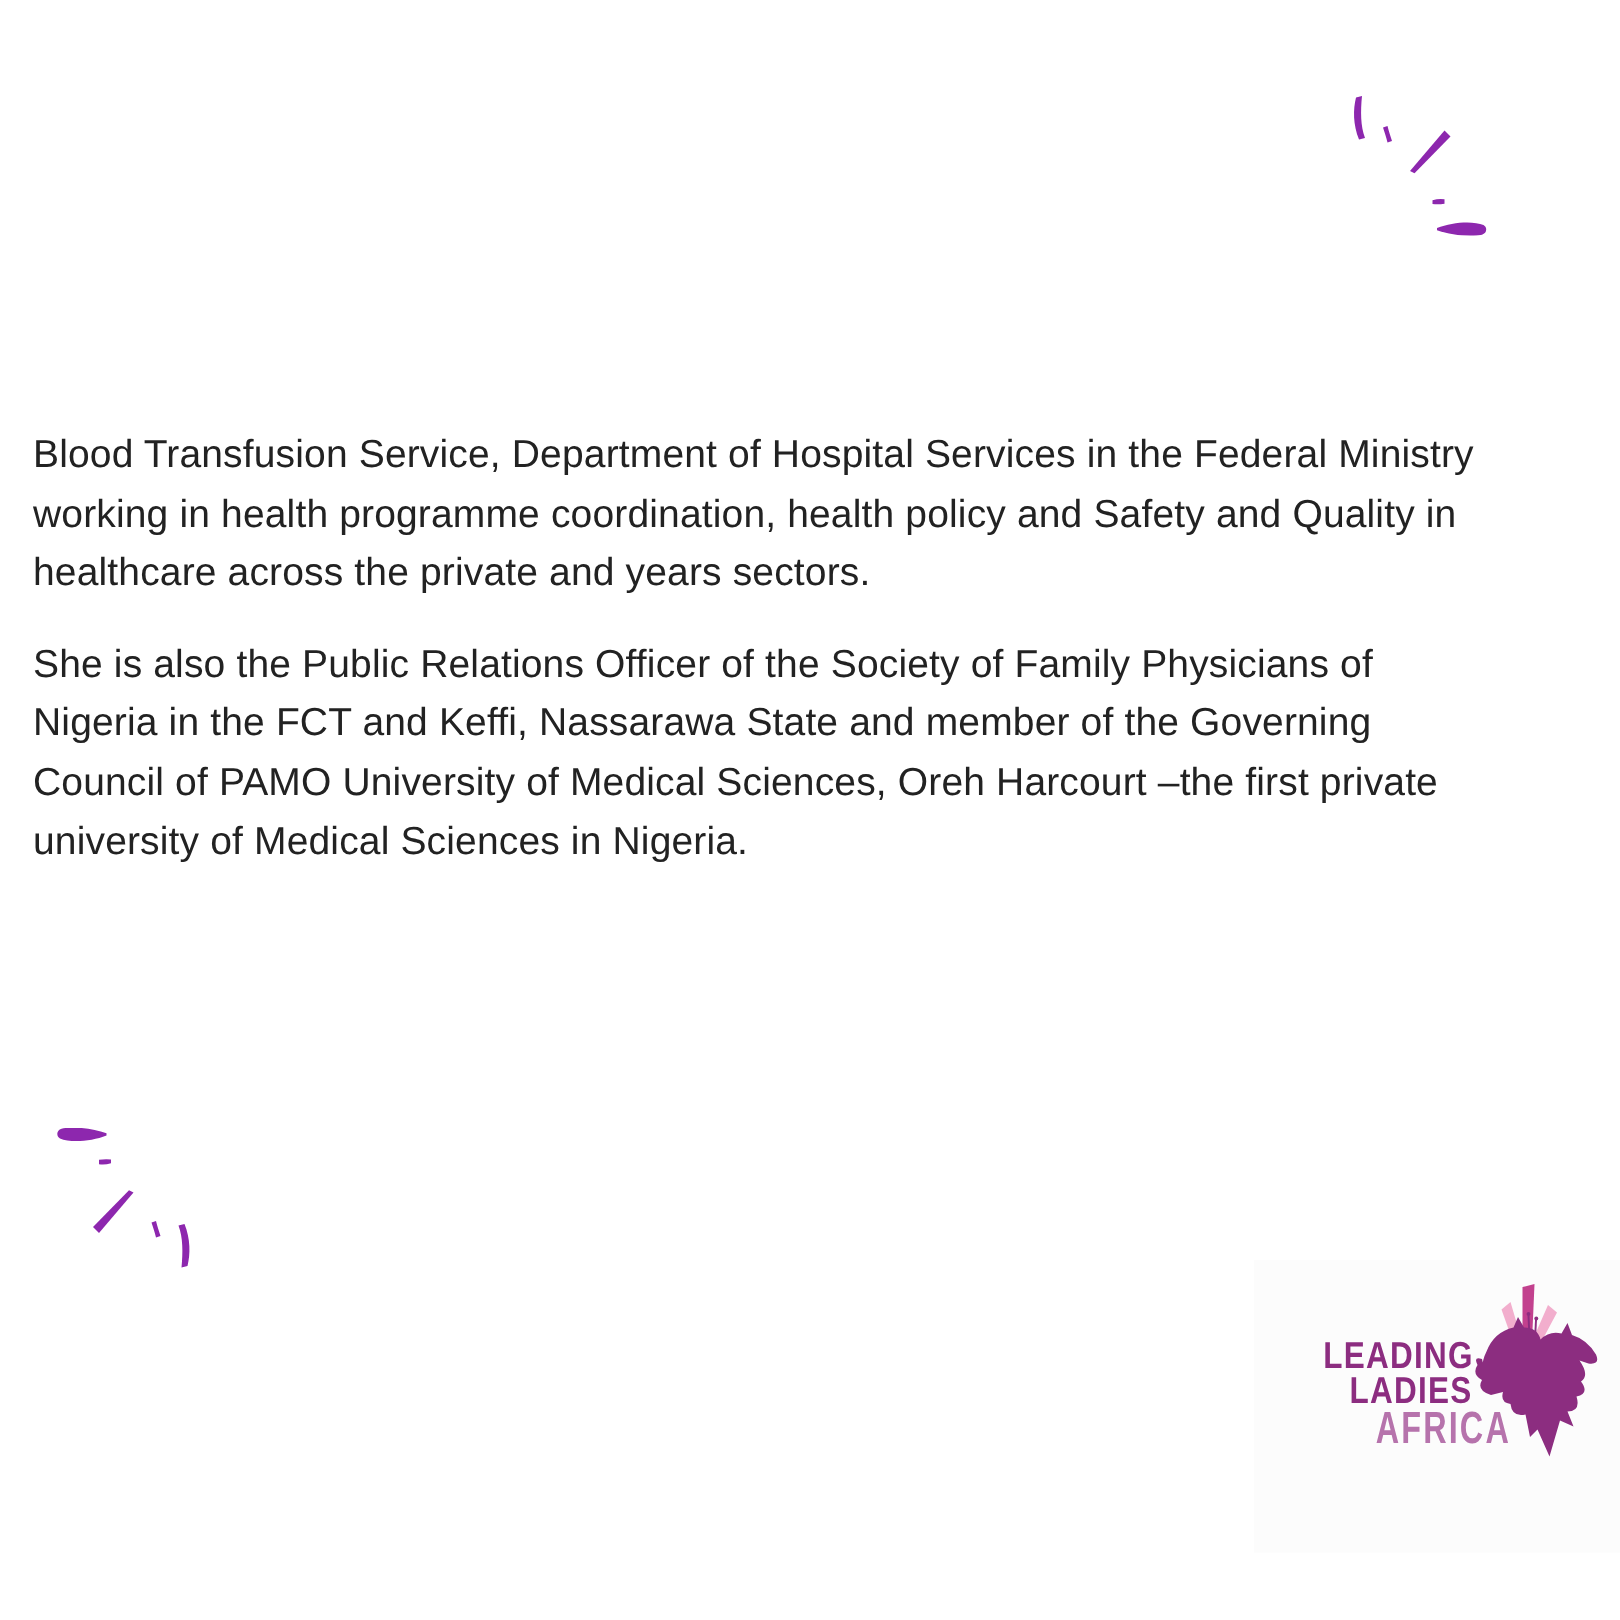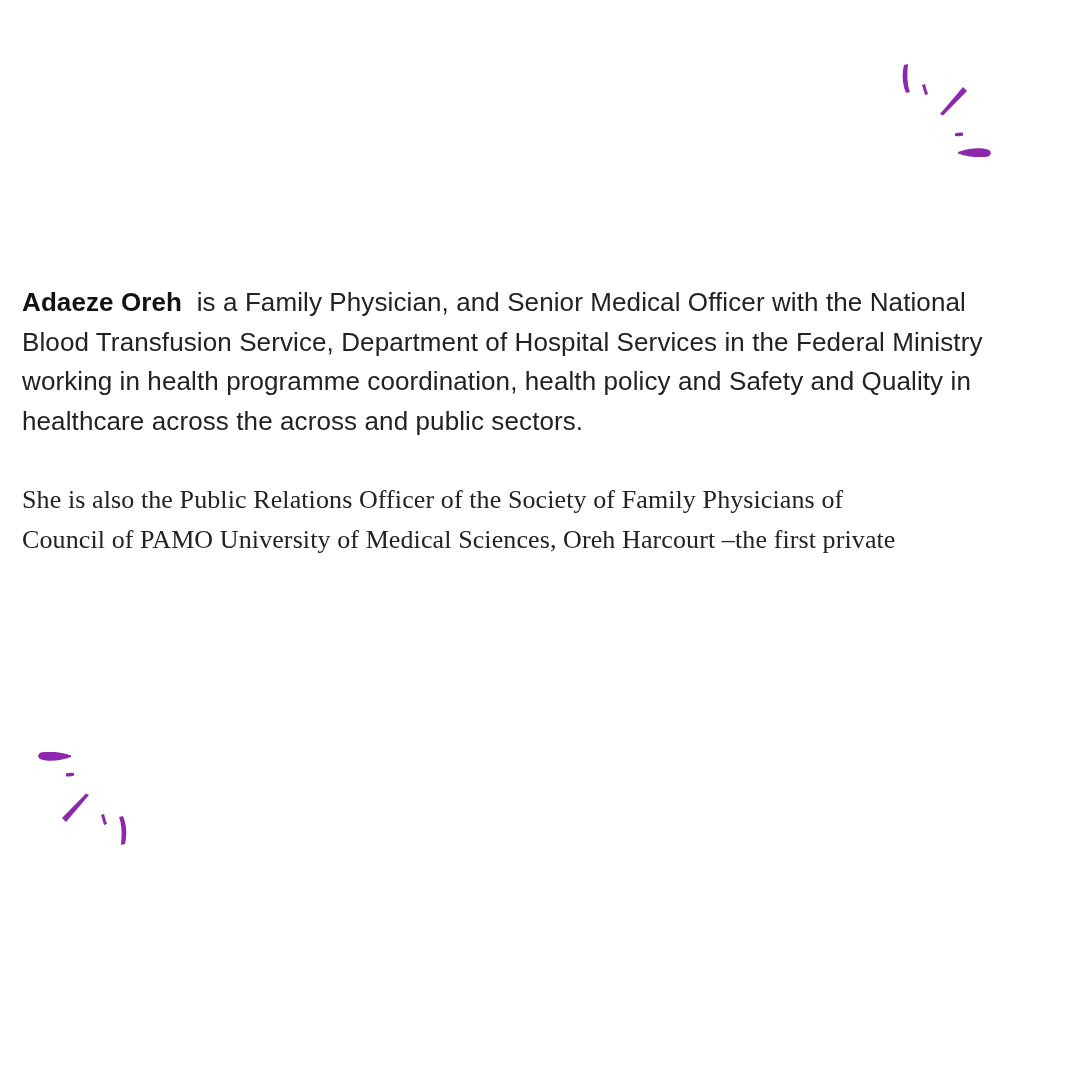--- a/index.html
+++ b/index.html
@@ -6,21 +6,21 @@
   .canvas{
     position:relative;width:1080px;height:1080px;background:#ffffff;
     font-family:"Liberation Sans",sans-serif;overflow:hidden;
   }
   
   .bio{
     position:absolute;left:22px;top:283px;width:1046px;
     color:#222222;font-size:26px;line-height:39.5px;letter-spacing:0.1px;
   }
   .bio .line{white-space:pre;}
-  .bio .p2{margin-top:39px;font-family:Liberation Serif, serif;}
+  .bio .p2{margin-top:21px;}
   .bio strong{font-weight:700;color:#121212;}
   
   .decor-tr{position:absolute;left:898px;top:62px;width:95px;height:95px;}
   .decor-bl{position:absolute;left:36px;top:752px;width:95px;height:95px;transform:rotate(180deg);}
   
   .logo-panel{
     position:absolute;left:836px;top:840px;width:244px;height:195px;
     background:#fcfcfc;
   }
   .logo-line{
@@ -42,35 +42,83 @@
       <path d="M6,3 L10,2 C9,12 9,22 12,30 L8,31 C4,21 4,11 6,3 Z"></path>
       <path d="M24,23 L27,22 C28,26 29,29 30,32 L27,33 C26,29 25,26 24,23 Z"></path>
       <path d="M42,52 L45,53.5 L69,29 L65,25 Z"></path>
       <path d="M57,71.5 Q61,70.2 65,70.8 L65,73.8 Q61,74.4 57,74 Z"></path>
       <path d="M60,90 C70,86 84,85 91,88 C94,90 93,93.5 90,94.5 C82,96.5 69,94.5 60,91.5 Z"></path>
     </g>
   </svg>
 
   <div class="bio">
     <div class="p1">
-      <div class="line"><strong>Adaeze Oreh</strong><span>  is a Family Physician, and Senior Medical Officer with the National</span></div>
       <div class="line">Blood Transfusion Service, Department of Hospital Services in the Federal Ministry</div>
       <div class="line">working in health programme coordination, health policy and Safety and Quality in</div>
-      <div class="line">healthcare across the across and public sectors.</div>
+      <div class="line">healthcare across the private and years sectors.</div>
     </div>
     <div class="p2">
       <div class="line">She is also the Public Relations Officer of the Society of Family Physicians of</div>
+      <div class="line">Nigeria in the FCT and Keffi, Nassarawa State and member of the Governing</div>
       <div class="line">Council of PAMO University of Medical Sciences, Oreh Harcourt –the first private</div>
+      <div class="line">university of Medical Sciences in Nigeria.</div>
     </div>
   </div>
 
   <svg class="decor-bl" viewBox="0 0 95 95" aria-hidden="true">
     <g fill="#8d27ae">
       <path d="M6,3 L10,2 C9,12 9,22 12,30 L8,31 C4,21 4,11 6,3 Z"></path>
       <path d="M24,23 L27,22 C28,26 29,29 30,32 L27,33 C26,29 25,26 24,23 Z"></path>
       <path d="M42,52 L45,53.5 L69,29 L65,25 Z"></path>
       <path d="M57,71.5 Q61,70.2 65,70.8 L65,73.8 Q61,74.4 57,74 Z"></path>
       <path d="M60,90 C70,86 84,85 91,88 C94,90 93,93.5 90,94.5 C82,96.5 69,94.5 60,91.5 Z"></path>
     </g>
   </svg>
 
+  <div class="logo-panel">
+    <div class="logo-line l1">LEADING</div>
+    <div class="logo-line l2">LADIES</div>
+    <div class="logo-line l3">AFRICA</div>
+
+    <svg class="logo-graphic" viewBox="0 0 96 130" aria-hidden="true">
+
+      <g>
+        <polygon points="25,23 31,18 41,52 36,54" fill="#f2aecd"></polygon>
+        <polygon points="56,20 62,25 46,55 42,52" fill="#f2aecd"></polygon>
+        <polygon points="39,8 47,6 45,52 39,53" fill="#c2418e"></polygon>
+      </g>
+
+      <g stroke="#8c2d80" stroke-width="1.3">
+        <line x1="43" y1="27" x2="44" y2="50"></line>
+        <line x1="48" y1="30" x2="47" y2="50"></line>
+        <circle cx="43" cy="26" r="1.3" fill="#8c2d80" stroke="none"></circle>
+        <circle cx="48.2" cy="29" r="1.3" fill="#8c2d80" stroke="none"></circle>
+      </g>
+
+      <path fill="#8c2d80" d="
+        M16,73
+        Q9,63 15,51
+        Q20,38 33,35
+        L36,28 L40,35
+        Q49,35 51,43
+        Q57,37 65,39
+        L69,32 L72,40
+        Q82,43 88,53
+        Q91,60 83,59
+        L77,57
+        Q84,67 78,71
+        Q84,79 75,81
+        Q78,91 69,91
+        L73,101 L64,97
+        L57,121
+        L49,103 L44,108
+        L41,93
+        Q32,95 31,86
+        Q24,85 26,78
+        L18,80
+        Q8,77 12,70
+        Q5,66 9,60
+        Q6,54 12,56
+        Z"></path>
+    </svg>
+  </div>
 
 </div>
 
 </body></html>

